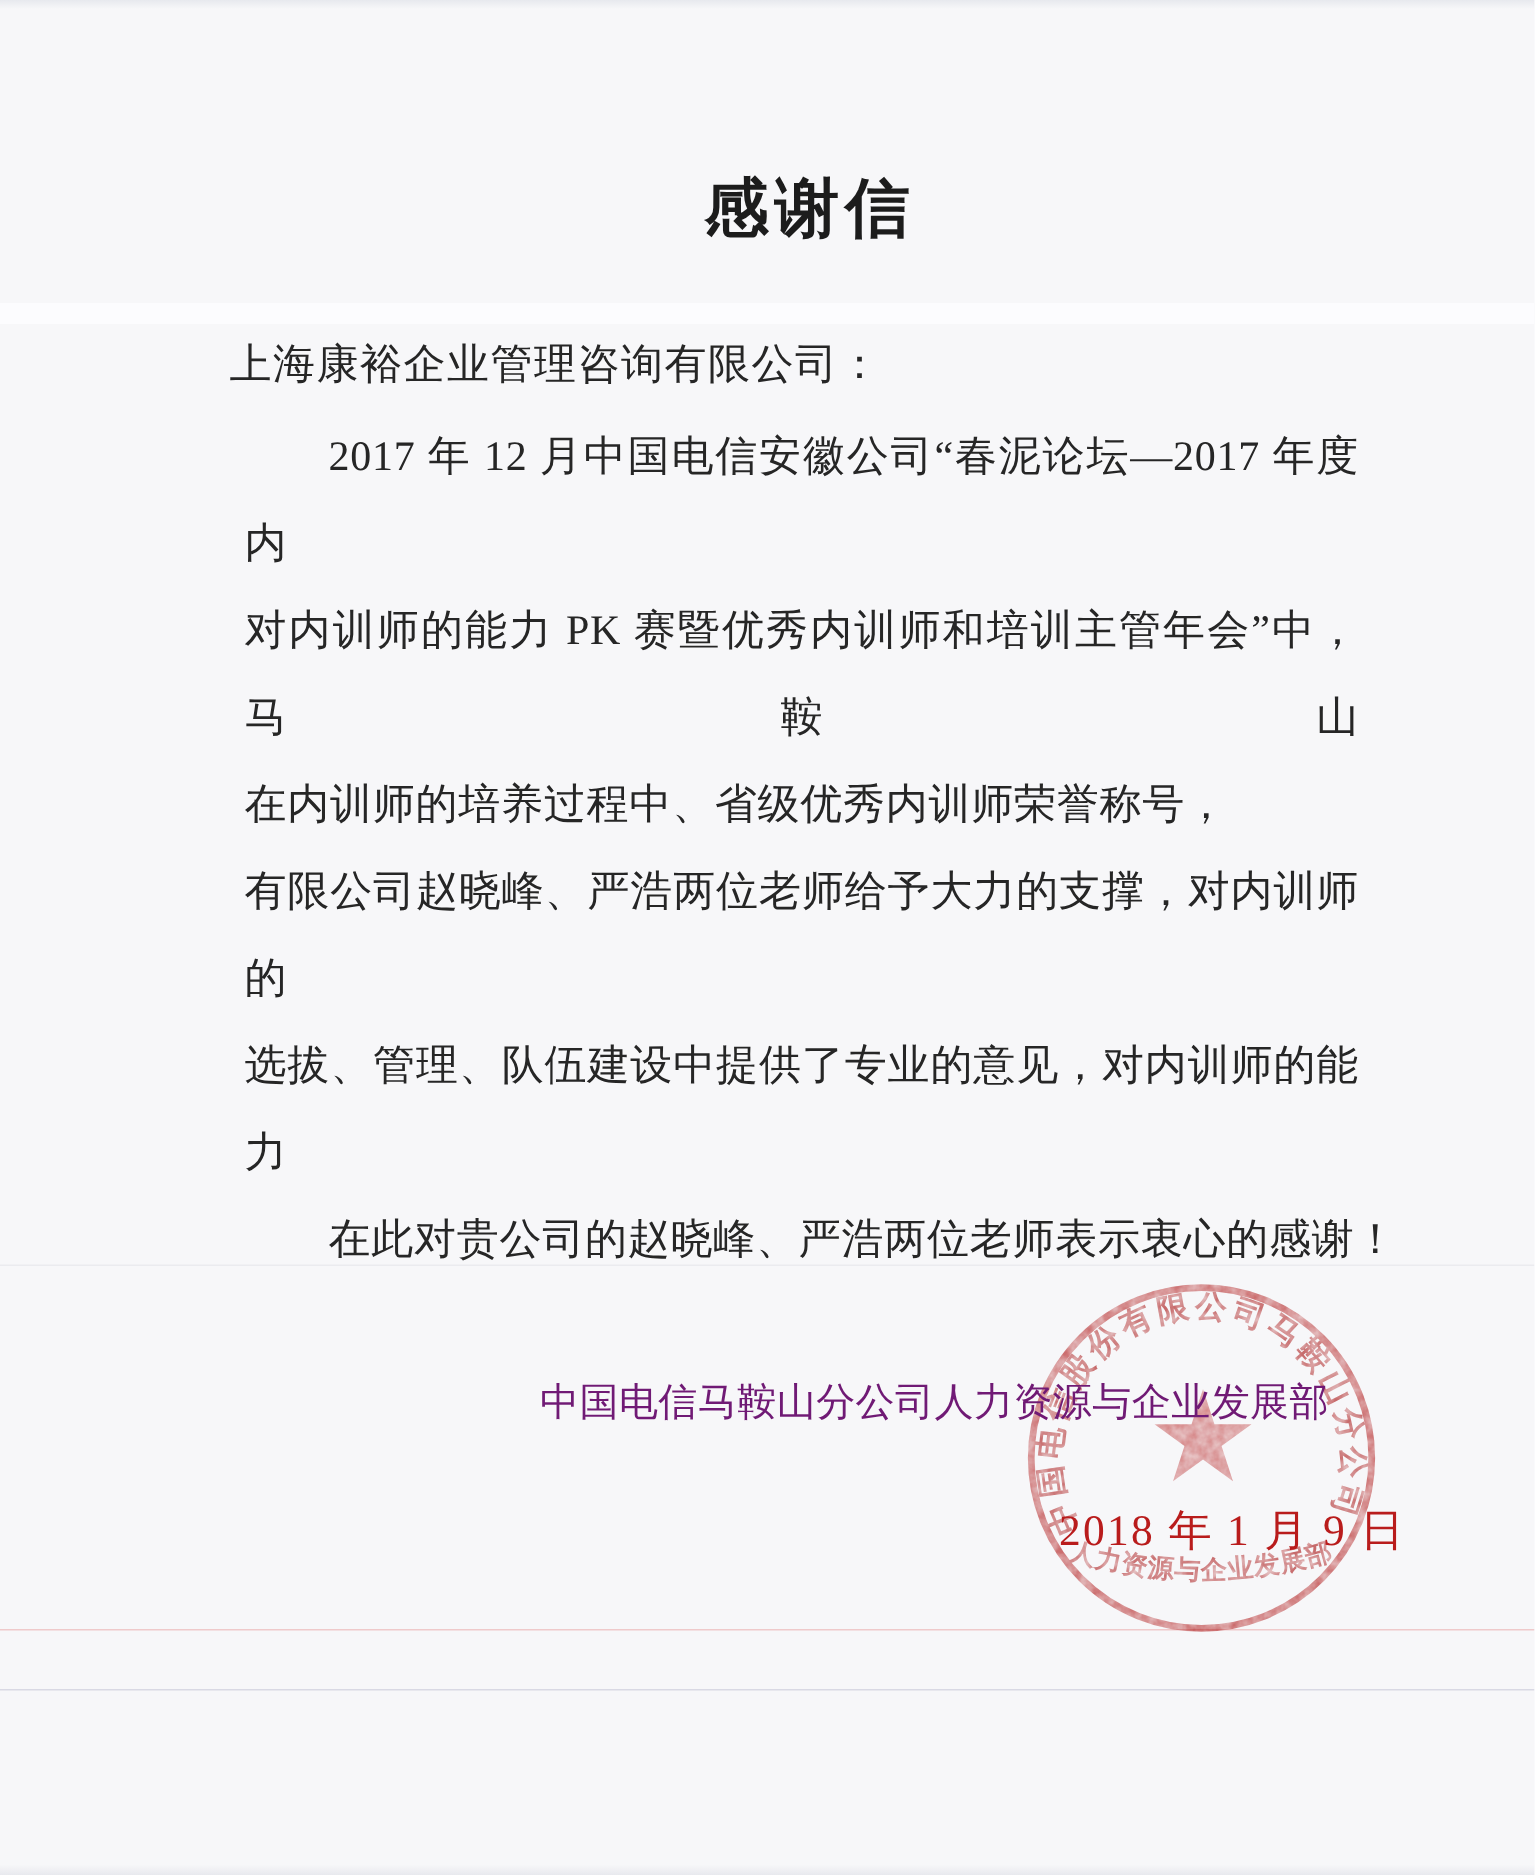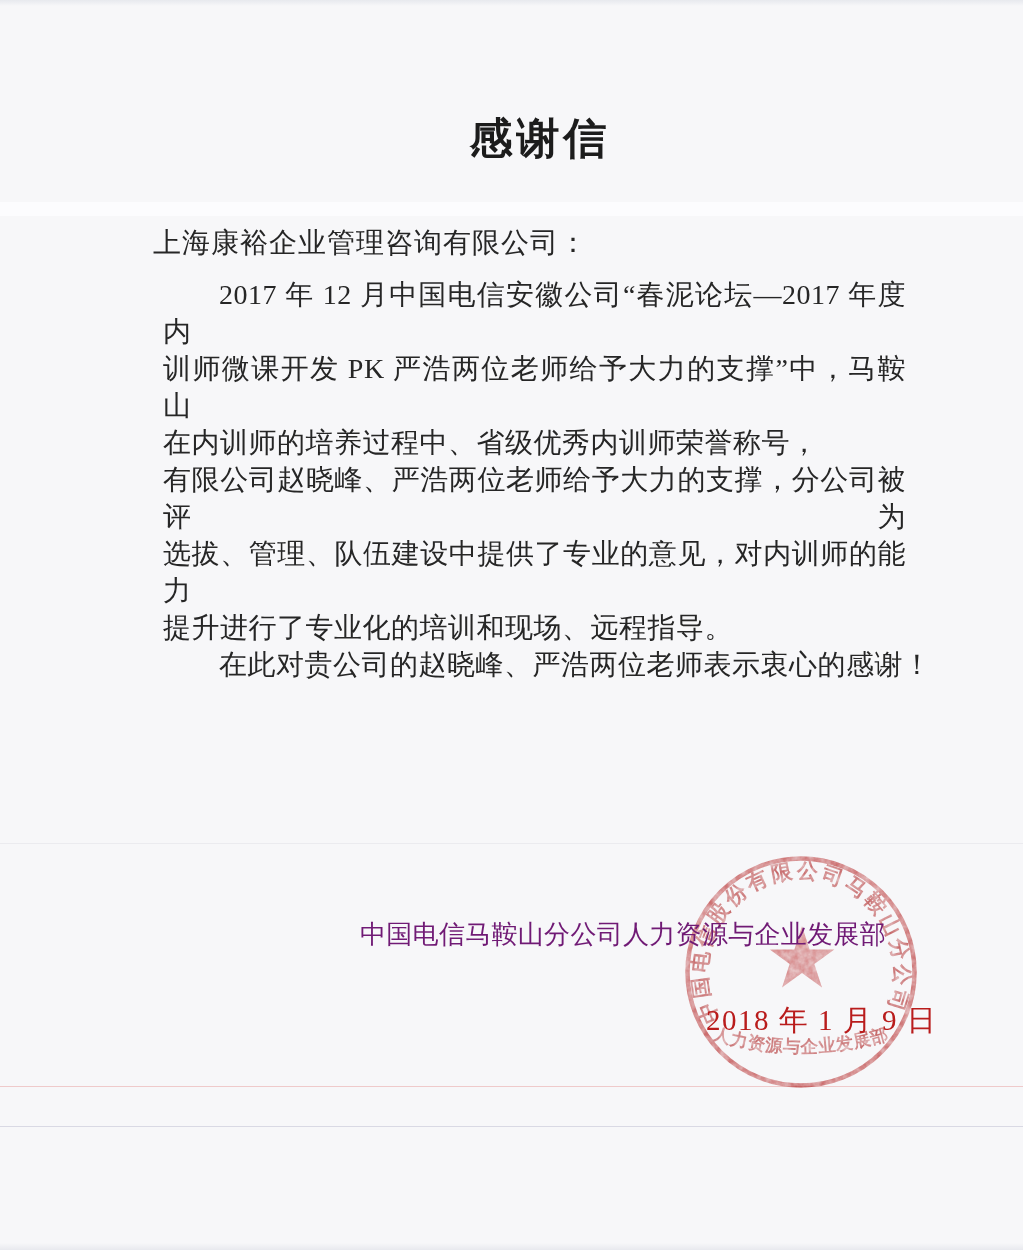--- a/index.html
+++ b/index.html
@@ -31,21 +31,21 @@
     font-size:43px;font-weight:bold;color:#1c1c1c;
     letter-spacing:4px;
     padding-left:17px;
   }
   .salutation{
     position:absolute;top:224px;left:153px;
     font-size:28px;color:#262626;letter-spacing:1px;
   }
   .body-lines{
     position:absolute;top:276px;left:163px;width:743px;
-    font-size:28px;color:#262626;line-height:37px;
+    font-size:28px;color:#262626;line-height:58px;
   }
   .line{width:743px;white-space:nowrap;letter-spacing:0.5px;}
   .line.justify{white-space:normal;text-align:justify;text-align-last:justify;}
   .line.indent{text-indent:56px;}
   .line.outdent{margin-left:-14px;}
 
   .signature{
     position:absolute;top:917px;left:360px;
     font-size:26px;color:#701a75;letter-spacing:0.3px;
     z-index:3;
@@ -77,25 +77,24 @@
   <div class="artifact a2"></div>
   <div class="artifact a3"></div>
   <div class="band-bottom"></div>
 
   <div class="title">感谢信</div>
 
   <div class="salutation">上海康裕企业管理咨询有限公司：</div>
 
   <div class="body-lines">
       <div class="line indent justify">2017 年 12 月中国电信安徽公司“春泥论坛—2017 年度内</div>
-      <div class="line justify">训师微课开发 PK 严浩两位老师给予大力的支撑”中，马鞍山</div>
+      <div class="line justify">对内训师的能力 PK 赛暨优秀内训师和培训主管年会”中，马鞍山</div>
       <div class="line">在内训师的培养过程中、省级优秀内训师荣誉称号，</div>
-      <div class="line justify">有限公司赵晓峰、严浩两位老师给予大力的支撑，分公司被评为</div>
+      <div class="line justify">有限公司赵晓峰、严浩两位老师给予大力的支撑，对内训师的</div>
       <div class="line justify">选拔、管理、队伍建设中提供了专业的意见，对内训师的能力</div>
-      <div class="line">提升进行了专业化的培训和现场、远程指导。</div>
       <div class="line indent">在此对贵公司的赵晓峰、严浩两位老师表示衷心的感谢！</div>
     </div>
 
   <svg class="stamp" viewBox="0 0 238 238" width="238" height="238" aria-hidden="true">
     <defs>
       <path id="ringPath" d="M 37.6,166 A 94,94 0 1 1 200.4,166" fill="none"></path>
       <path id="bottomPath" d="M 30,186 A 300,300 0 0 0 208,186" fill="none"></path>
       <filter id="worn" x="-8%" y="-8%" width="116%" height="116%">
         <feTurbulence type="fractalNoise" baseFrequency="0.13" numOctaves="3" seed="7" result="noise"></feTurbulence>
         <feColorMatrix in="noise" type="matrix" values="0 0 0 0 0  0 0 0 0 0  0 0 0 0 0  0 0 0 0.85 0.3" result="alphaNoise"></feColorMatrix>

